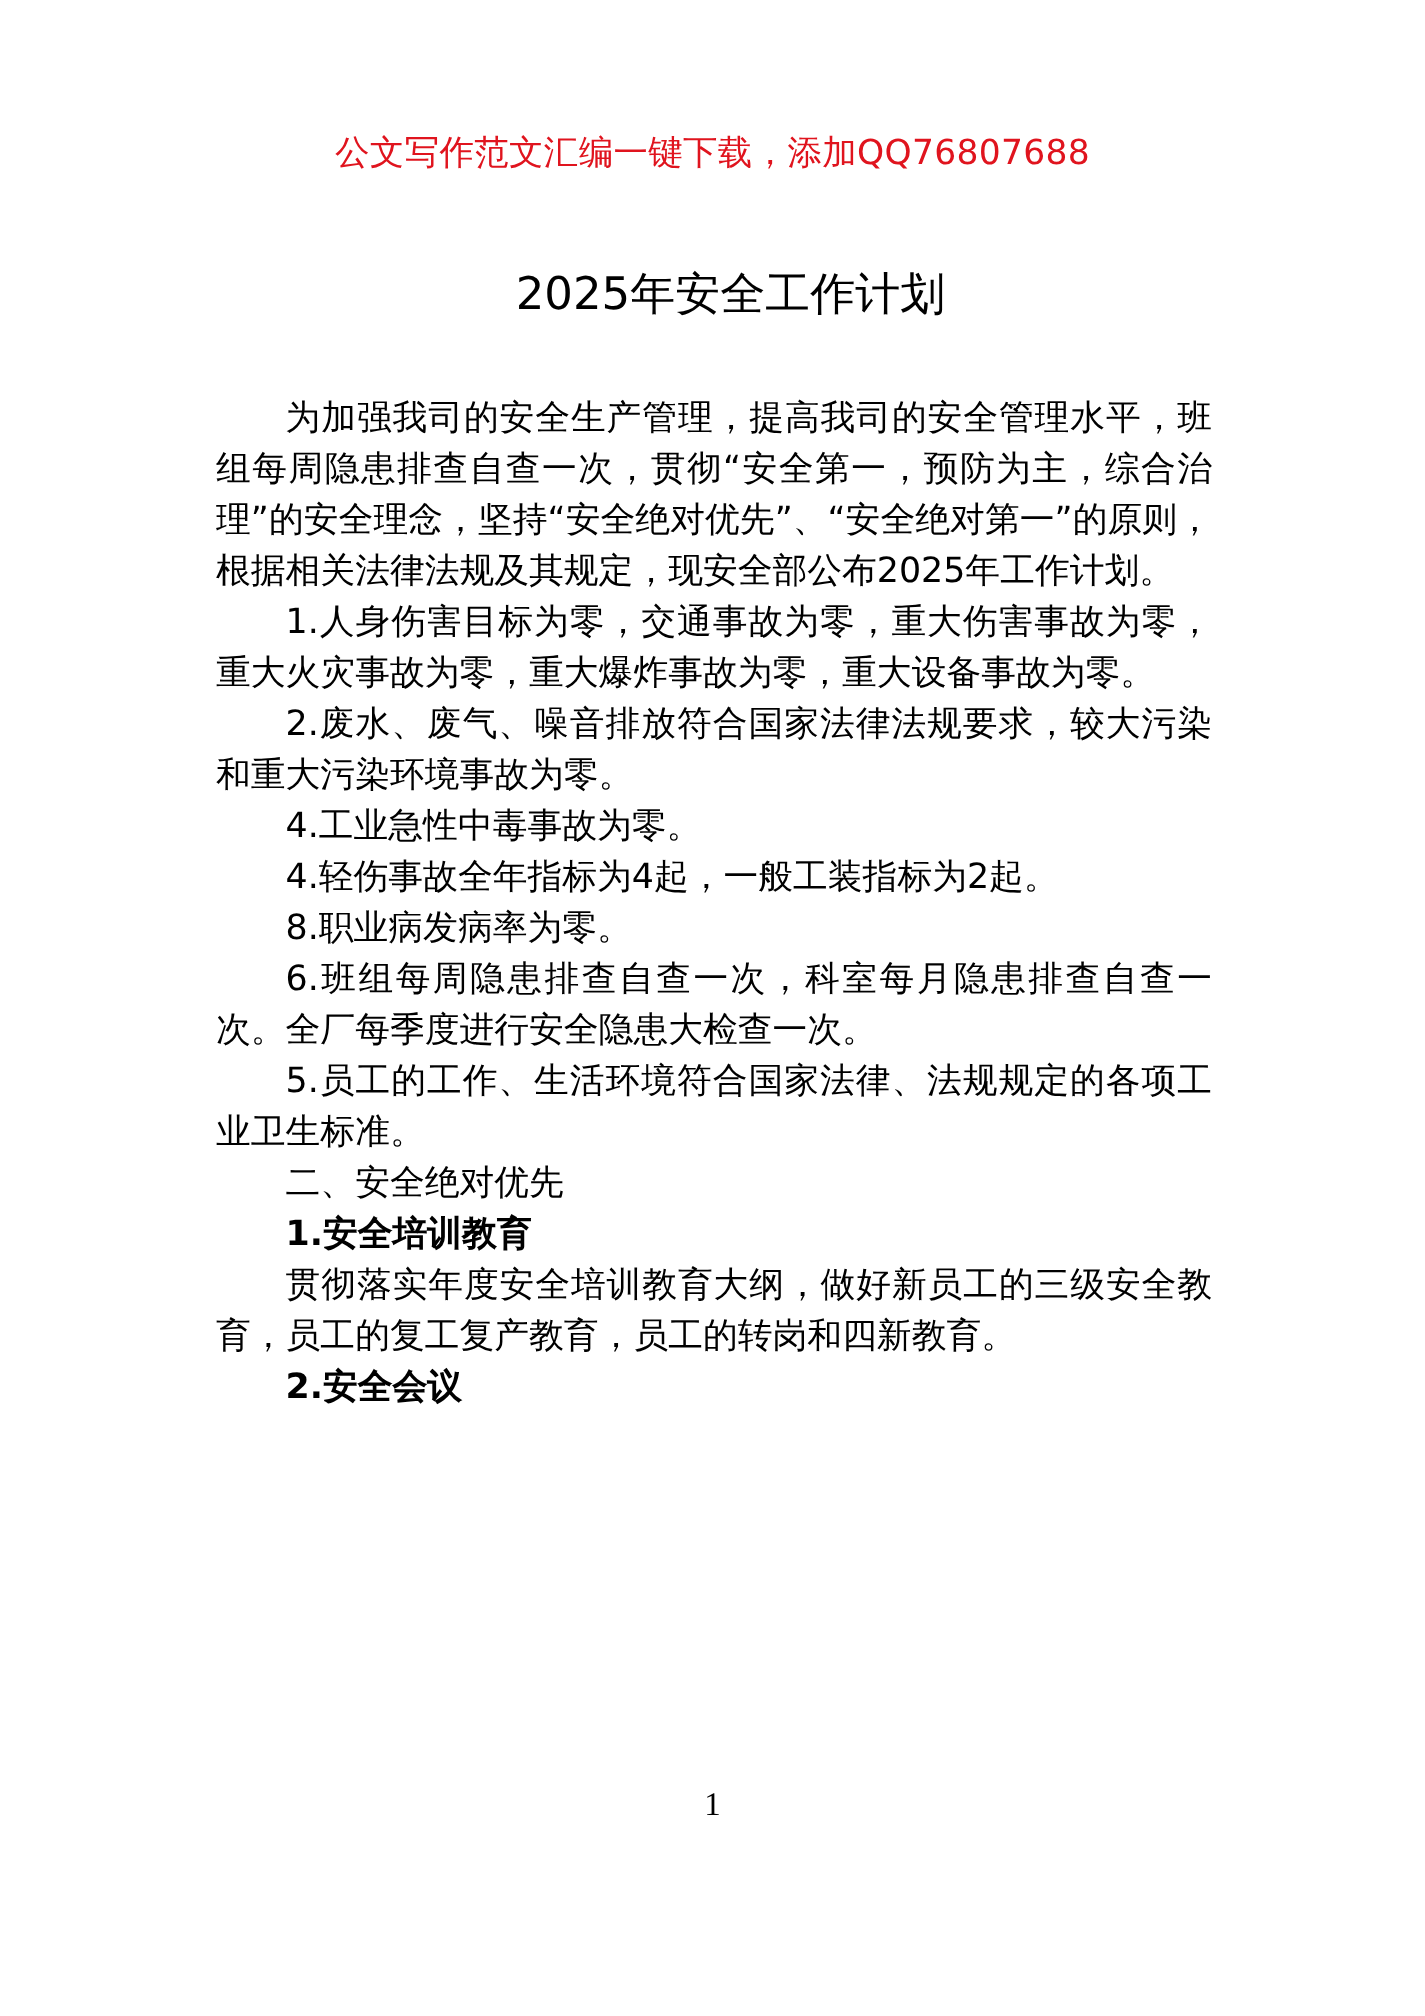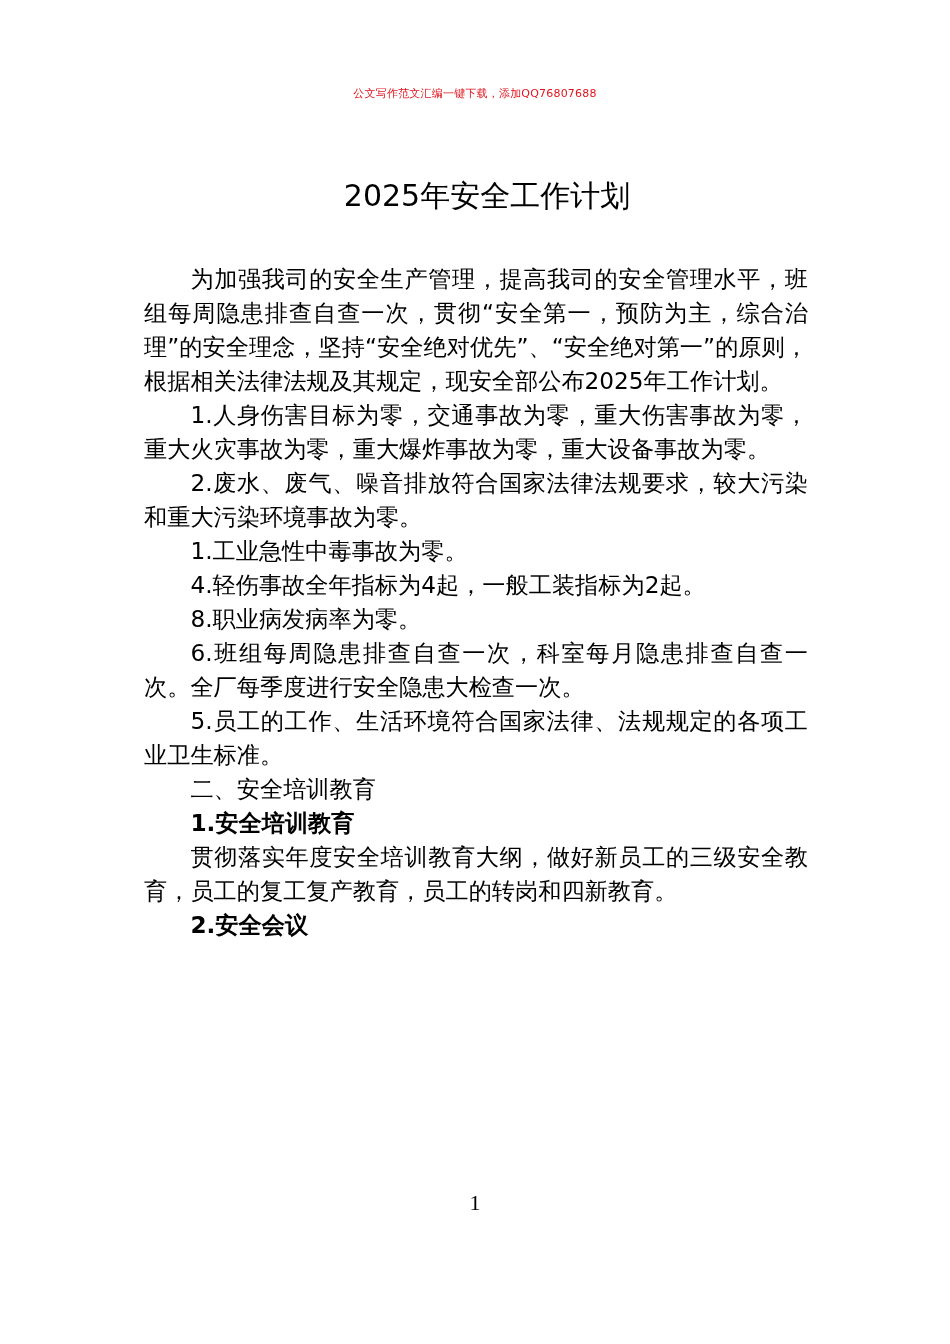--- a/index.html
+++ b/index.html
@@ -1,43 +1,43 @@
 <!DOCTYPE html>
 <html><head>
 <meta charset="utf-8">
 <style>
   html, body { margin: 0; padding: 0; background: #ffffff; }
   body { width: 950px; height: 1344px; position: relative; overflow: hidden;
          font-family: "DejaVu Sans", "Liberation Sans", sans-serif; color: #000; }
   .header-note { position: absolute; top: 86px; left: 0; width: 950px; text-align: center;
-                 color: #e0141e; font-size: 11px; letter-spacing: 0.2px; }
+                 color: #e0141e; font-size: 23px; letter-spacing: 0.2px; }
   .title { position: absolute; top: 176px; left: 12px; width: 950px; text-align: center;
            font-size: 30px; font-family: "DejaVu Sans", sans-serif; }
   .body { position: absolute; top: 262px; left: 144px; width: 664px;
           font-size: 23.2px; line-height: 34px; text-align: justify; }
   .p { margin: 0; text-indent: 2em; }
   .p.b { font-weight: bold; }
   .page-num { position: absolute; top: 1190px; left: 0; width: 950px; text-align: center;
               font-family: "Liberation Serif", "DejaVu Serif", serif; font-size: 22px; }
 </style>
 </head>
 <body>
 
 <div class="header-note">公文写作范文汇编一键下载，添加QQ76807688</div>
 
 <div class="title">2025年安全工作计划</div>
 
 <div class="body">
   <p class="p">为加强我司的安全生产管理，提高我司的安全管理水平，班组每周隐患排查自查一次，贯彻“安全第一，预防为主，综合治理”的安全理念，坚持“安全绝对优先”、“安全绝对第一”的原则，根据相关法律法规及其规定，现安全部公布2025年工作计划。</p>
   <p class="p">1.人身伤害目标为零，交通事故为零，重大伤害事故为零，重大火灾事故为零，重大爆炸事故为零，重大设备事故为零。</p>
   <p class="p">2.废水、废气、噪音排放符合国家法律法规要求，较大污染和重大污染环境事故为零。</p>
-  <p class="p">1.工业急性中毒事故为零。</p>
+  <p class="p">4.工业急性中毒事故为零。</p>
   <p class="p">4.轻伤事故全年指标为4起，一般工装指标为2起。</p>
   <p class="p">8.职业病发病率为零。</p>
   <p class="p">6.班组每周隐患排查自查一次，科室每月隐患排查自查一次。全厂每季度进行安全隐患大检查一次。</p>
   <p class="p">5.员工的工作、生活环境符合国家法律、法规规定的各项工业卫生标准。</p>
-  <p class="p">二、安全培训教育</p>
+  <p class="p">二、安全绝对优先</p>
   <p class="p b">1.安全培训教育</p>
   <p class="p">贯彻落实年度安全培训教育大纲，做好新员工的三级安全教育，员工的复工复产教育，员工的转岗和四新教育。</p>
   <p class="p b">2.安全会议</p>
 </div>
 
 <div class="page-num">1</div>
 
 </body></html>

